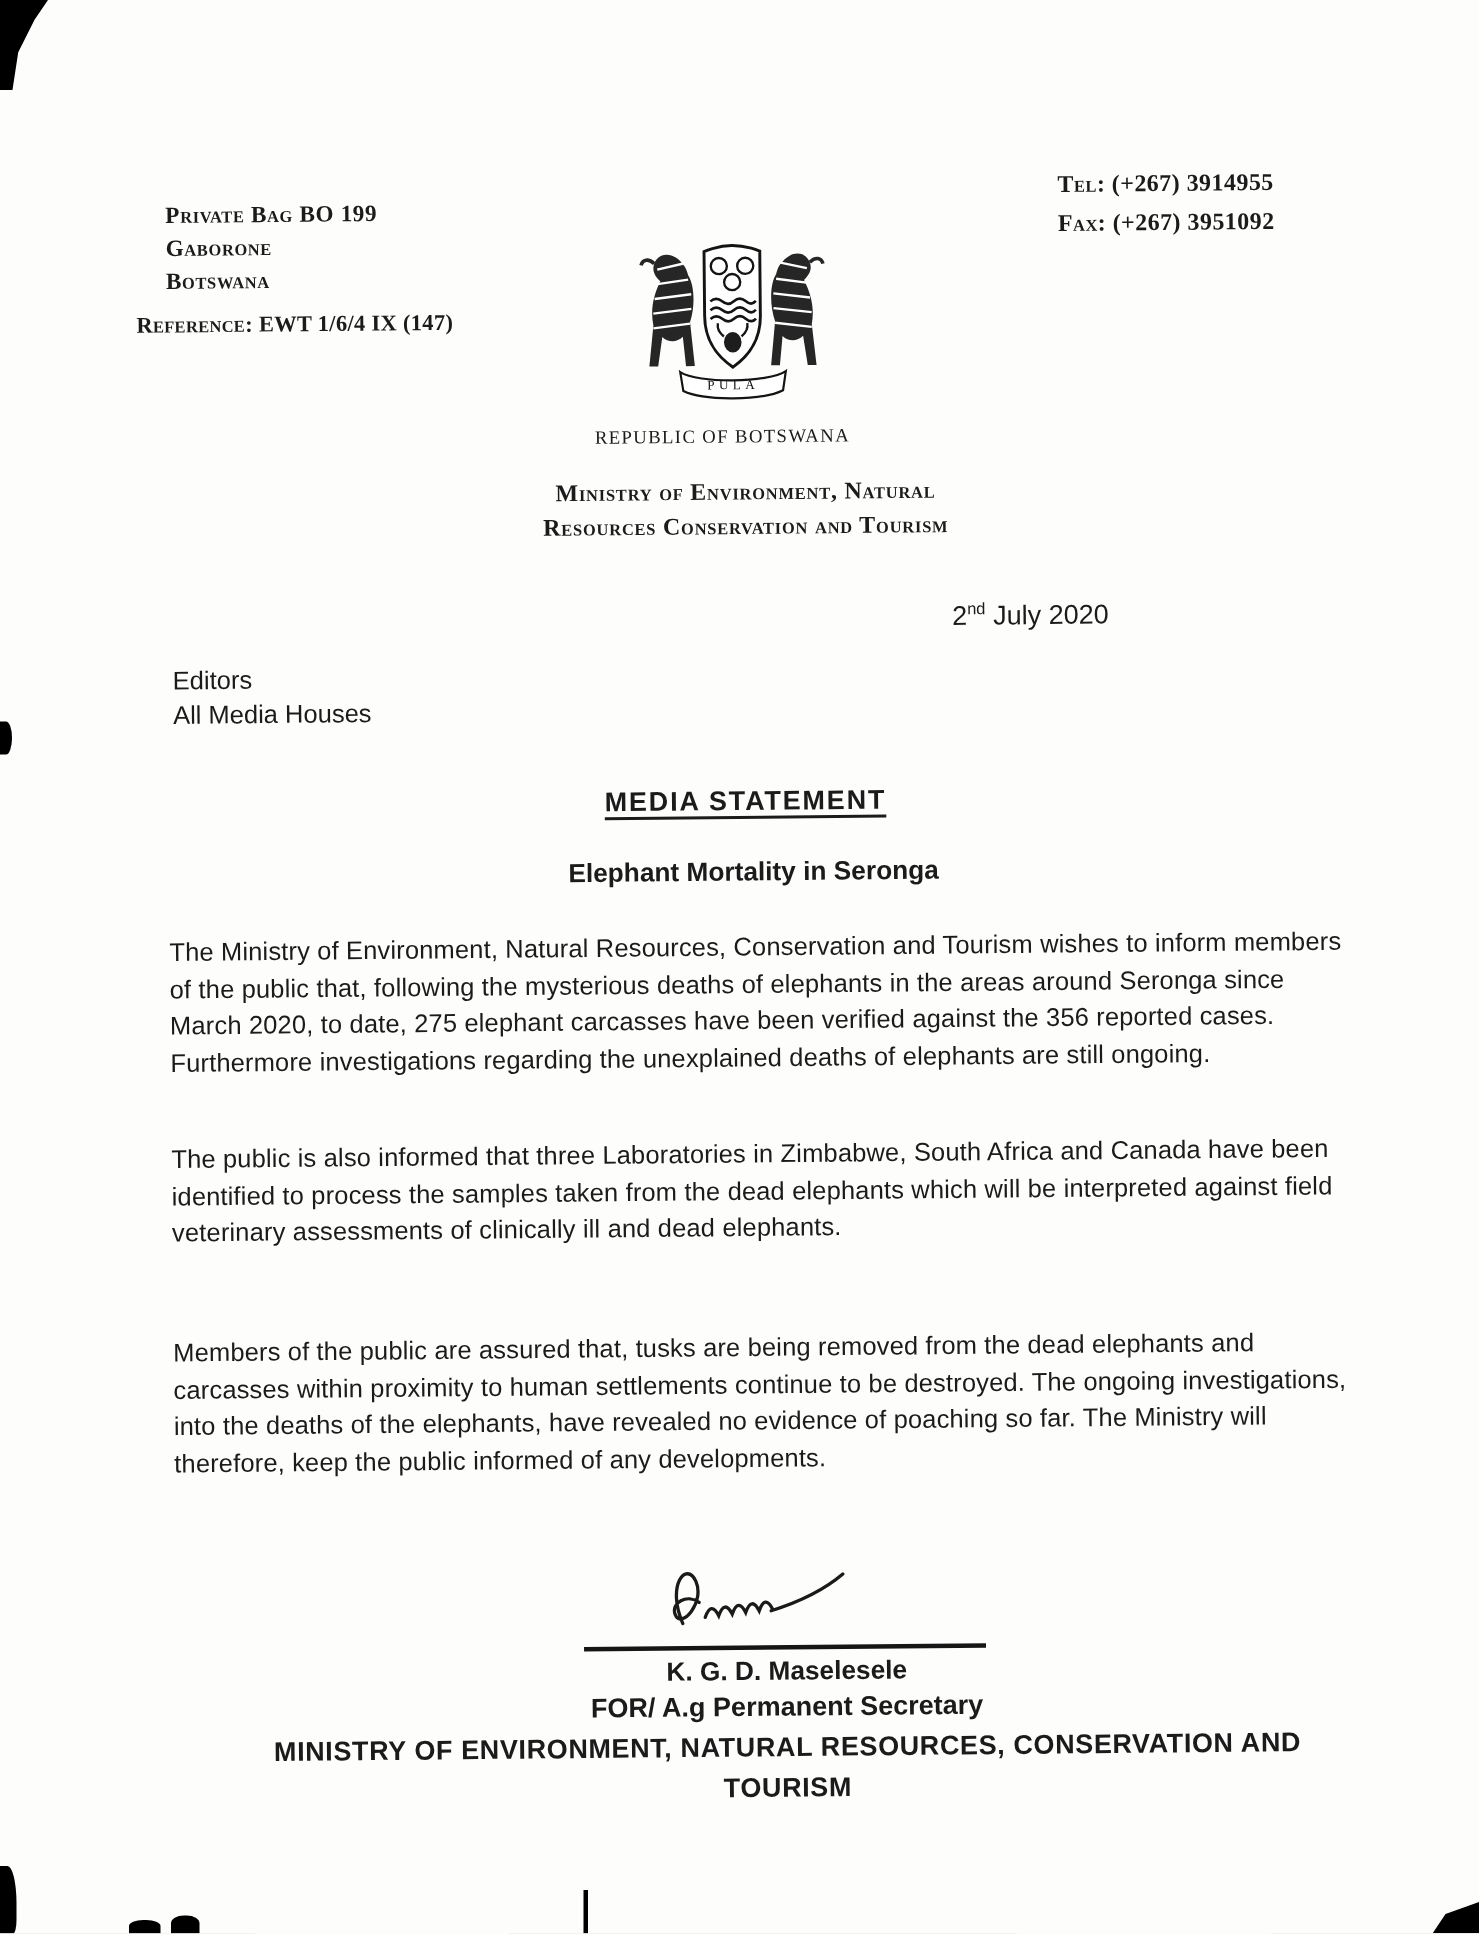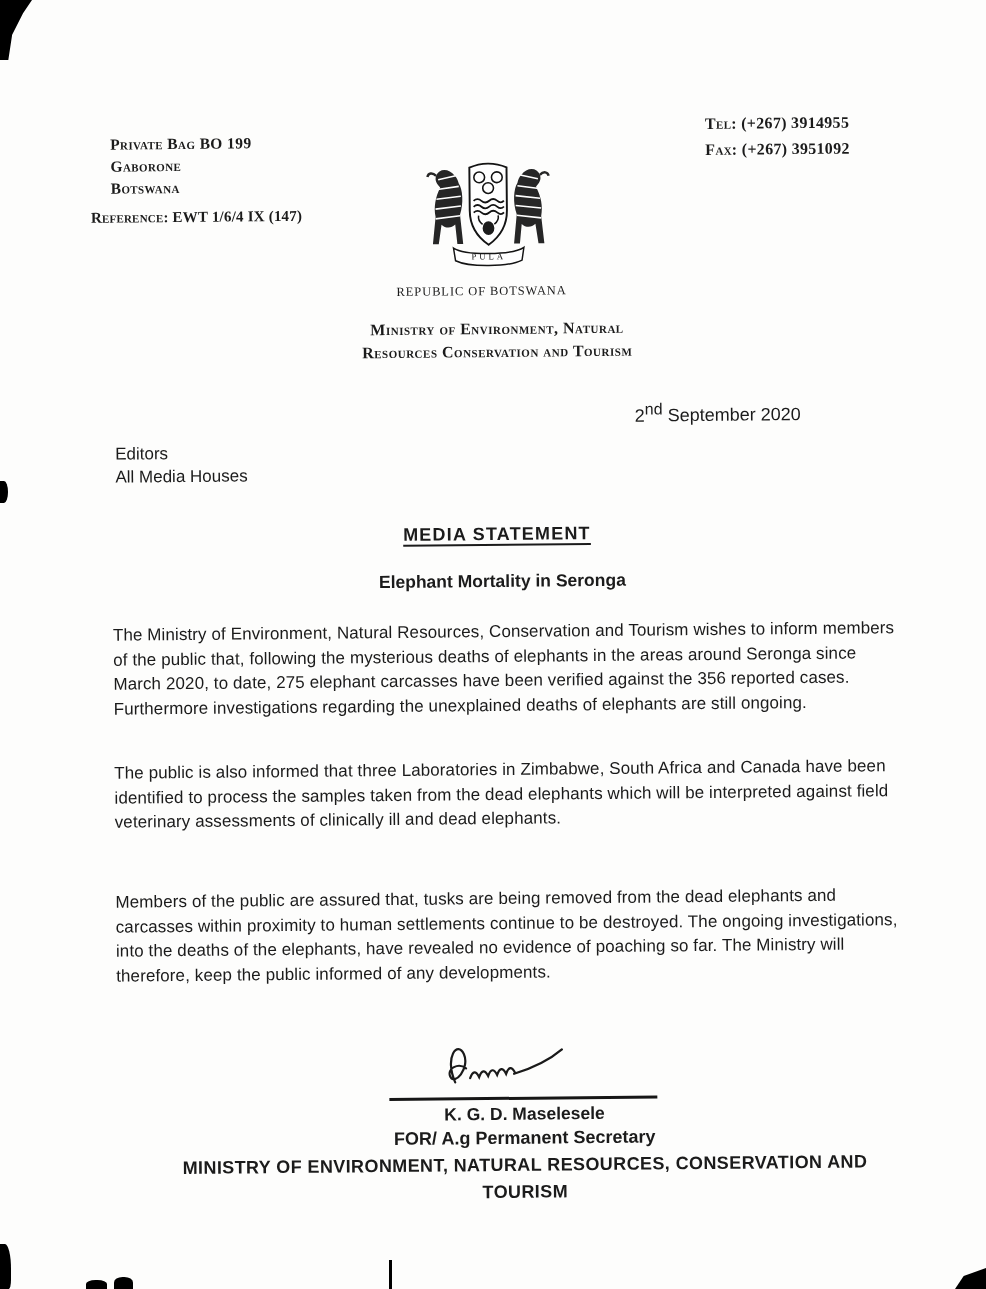--- a/index.html
+++ b/index.html
@@ -48,21 +48,21 @@
   .ministry-head{
     position:absolute;left:260px;top:317px;width:480px;
     text-align:center;
     font-family:"Liberation Serif", serif;
     font-weight:bold;font-variant:small-caps;
     font-size:16px;line-height:23px;letter-spacing:.5px;
   }
 
   
   .date-line{position:absolute;left:637px;top:402px;font-size:18px;}
-  .date-line sup{font-size:16px;}
+  .date-line sup{font-size:11px;}
   .recipient{position:absolute;left:117px;top:439px;font-size:17px;line-height:23px;}
   .stmt-title{
     position:absolute;left:113px;top:524px;width:770px;
     text-align:center;font-weight:bold;font-size:18px;letter-spacing:1.2px;
   }
   .stmt-title .u{
     text-decoration:underline;
     text-decoration-thickness:2px;
     text-underline-offset:4px;
   }
@@ -144,21 +144,21 @@
       </svg>
     </div>
 
     <div class="republic">REPUBLIC OF BOTSWANA</div>
 
     <div class="ministry-head">
       <div>Ministry of Environment, Natural</div>
       <div>Resources Conservation and Tourism</div>
     </div>
 
-    <div class="date-line"><span>2</span><sup>nd</sup><span> September 2020</span></div>
+    <div class="date-line"><span>2</span><sup>nd</sup><span> July 2020</span></div>
 
     <div class="recipient">
       <div>Editors</div>
       <div>All Media Houses</div>
     </div>
 
     <div class="stmt-title"><span class="u">MEDIA STATEMENT</span></div>
     <div class="stmt-subtitle">Elephant Mortality in Seronga</div>
 
     <div class="para p1">The Ministry of Environment, Natural Resources, Conservation and Tourism wishes to inform members of the public that, following the mysterious deaths of elephants in the areas around Seronga since March 2020, to date, 275 elephant carcasses have been verified against the 356 reported cases.  Furthermore investigations regarding the unexplained deaths of elephants are still ongoing.</div>

